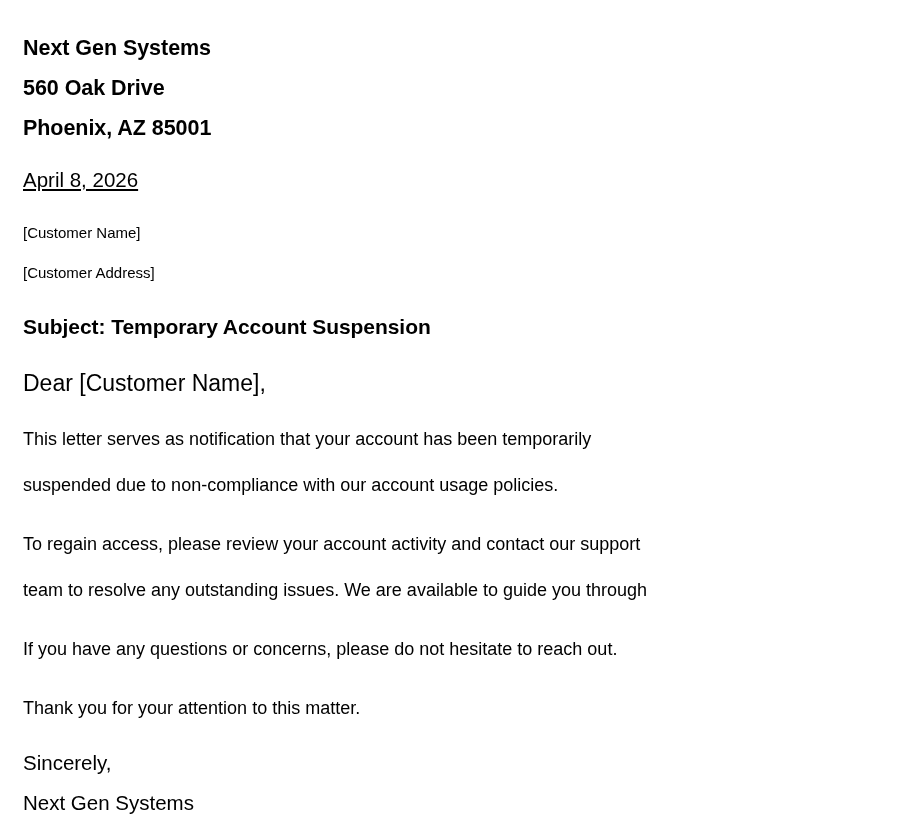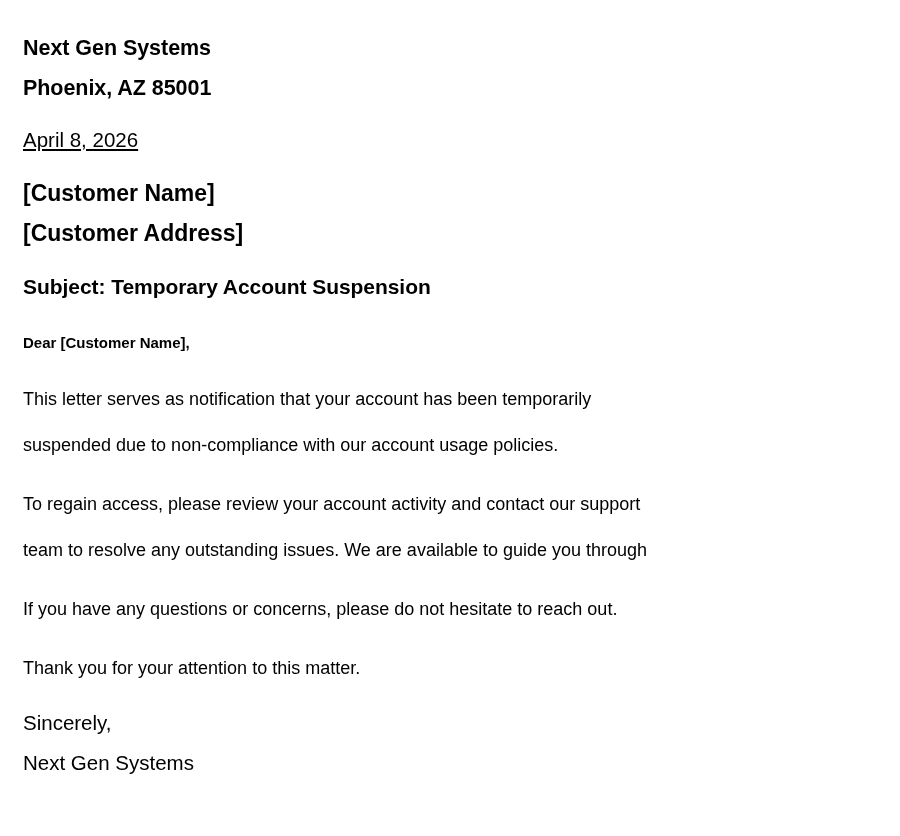--- a/index.html
+++ b/index.html
@@ -55,22 +55,22 @@
     line-height: 40px;
     white-space: nowrap;
     text-decoration: underline;
   }
 
   
   .recipient-block {
     margin-top: 13px;
   }
   .recipient-block .line {
-    font-size: 23px;
-    font-weight: bold;
+    font-size: 15px;
+    font-weight: normal;
     line-height: 40px;
     white-space: nowrap;
   }
 
   
   .subject-block {
     margin-top: 14px;
   }
   .subject-block .line {
     font-size: 21px;
@@ -78,22 +78,22 @@
     line-height: 40px;
     letter-spacing: -0.05px;
     white-space: nowrap;
   }
 
   
   .salutation-block {
     margin-top: 14px;
   }
   .salutation-block .line {
-    font-size: 15px;
-    font-weight: bold;
+    font-size: 23px;
+    font-weight: normal;
     line-height: 40px;
     white-space: nowrap;
     margin-top: 16px;
   }
 
   
   .body-para {
     margin-top: 13px;
   }
   .body-para .line {
@@ -115,20 +115,21 @@
   }
 </style>
 </head>
 <body>
 
 <div class="page">
   <div class="doc">
 
     <div class="letterhead">
       <div class="line">Next Gen Systems</div>
+      <div class="line">560 Oak Drive</div>
       <div class="line">Phoenix, AZ 85001</div>
     </div>
 
     <div class="date-block">
       <div class="line">April 8, 2026</div>
     </div>
 
     <div class="recipient-block">
       <div class="line">[Customer Name]</div>
       <div class="line">[Customer Address]</div>

